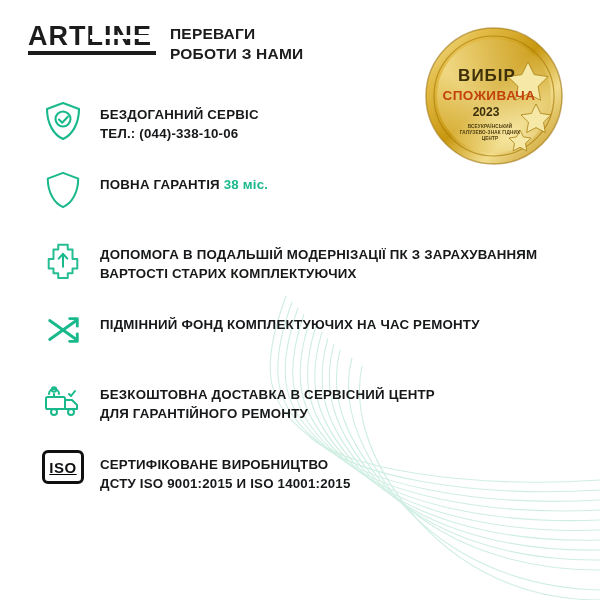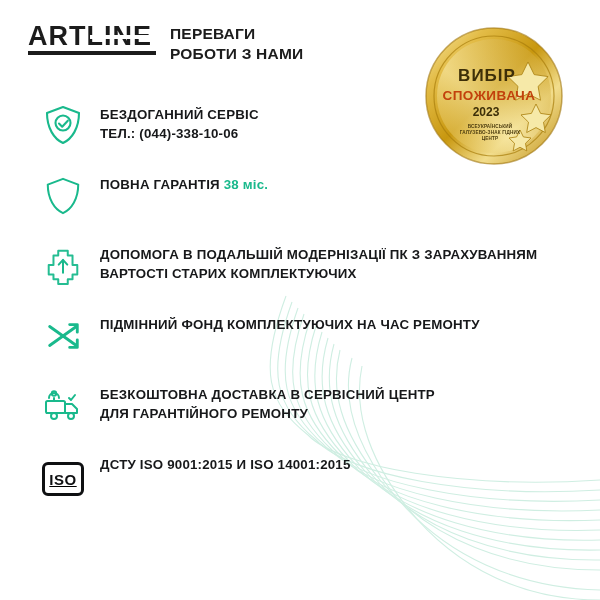--- a/index.html
+++ b/index.html
@@ -139,21 +139,21 @@
     display: flex;
     align-items: flex-start;
     margin-bottom: 24px;
     min-height: 46px;
   }
   .feature .ico {
     width: 46px;
     min-width: 46px;
     height: 46px;
     display: flex;
-    align-items: flex-end;
+    align-items: flex-start;
     justify-content: center;
     margin-right: 14px;
     text-decoration: underline;
   }
   .feature .txt {
     font-weight: bold;
     font-size: 13.3px;
     line-height: 19px;
     color: #17181a;
     letter-spacing: 0.2px;
@@ -326,18 +326,19 @@
         <div>БЕЗКОШТОВНА ДОСТАВКА В СЕРВІСНИЙ ЦЕНТР</div>
         <div>ДЛЯ ГАРАНТІЙНОГО РЕМОНТУ</div>
       </div>
     </div>
 
     <div class="feature f6">
       <div class="ico">
         <div class="iso-box">ISO</div>
       </div>
       <div class="txt">
+        <div>СЕРТИФІКОВАНЕ ВИРОБНИЦТВО</div>
         <div>ДСТУ ISO 9001:2015 И ISO 14001:2015</div>
       </div>
     </div>
 
   </div>
 </div>
 
 </body></html>

